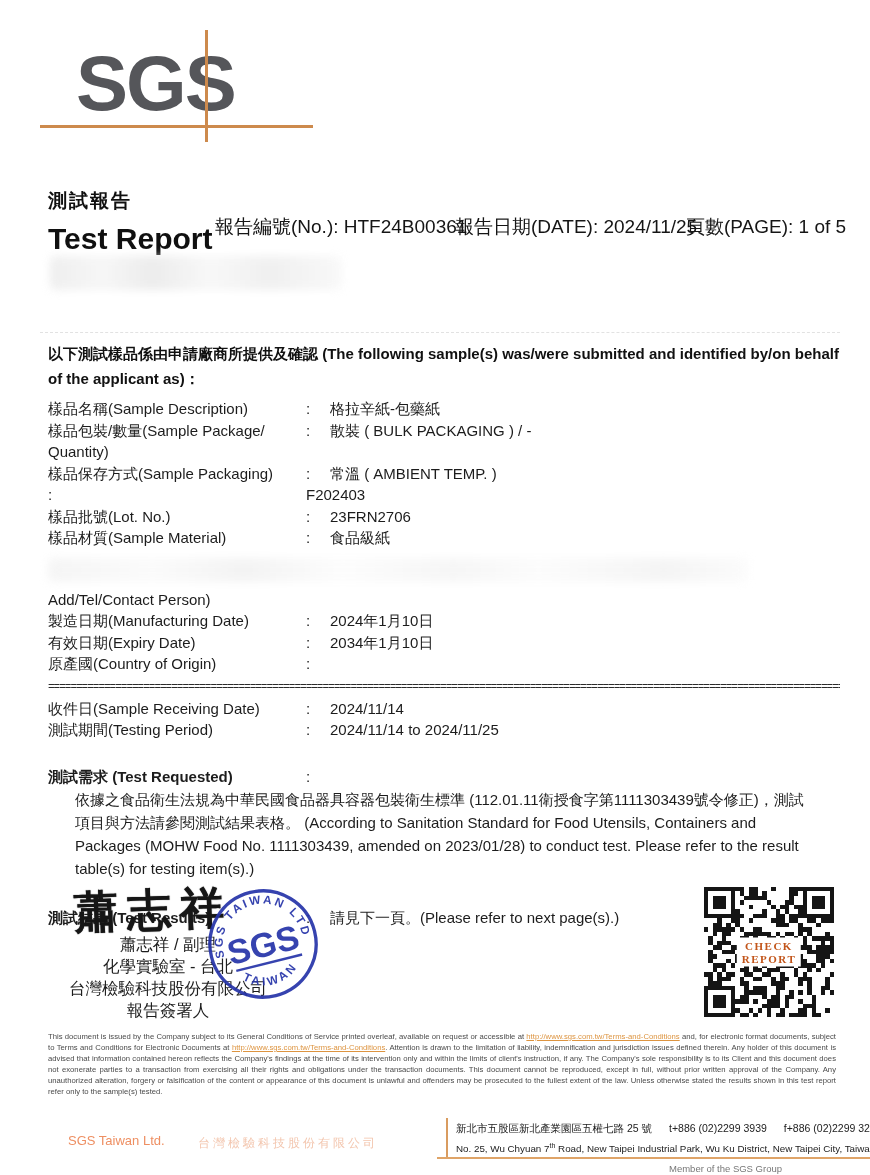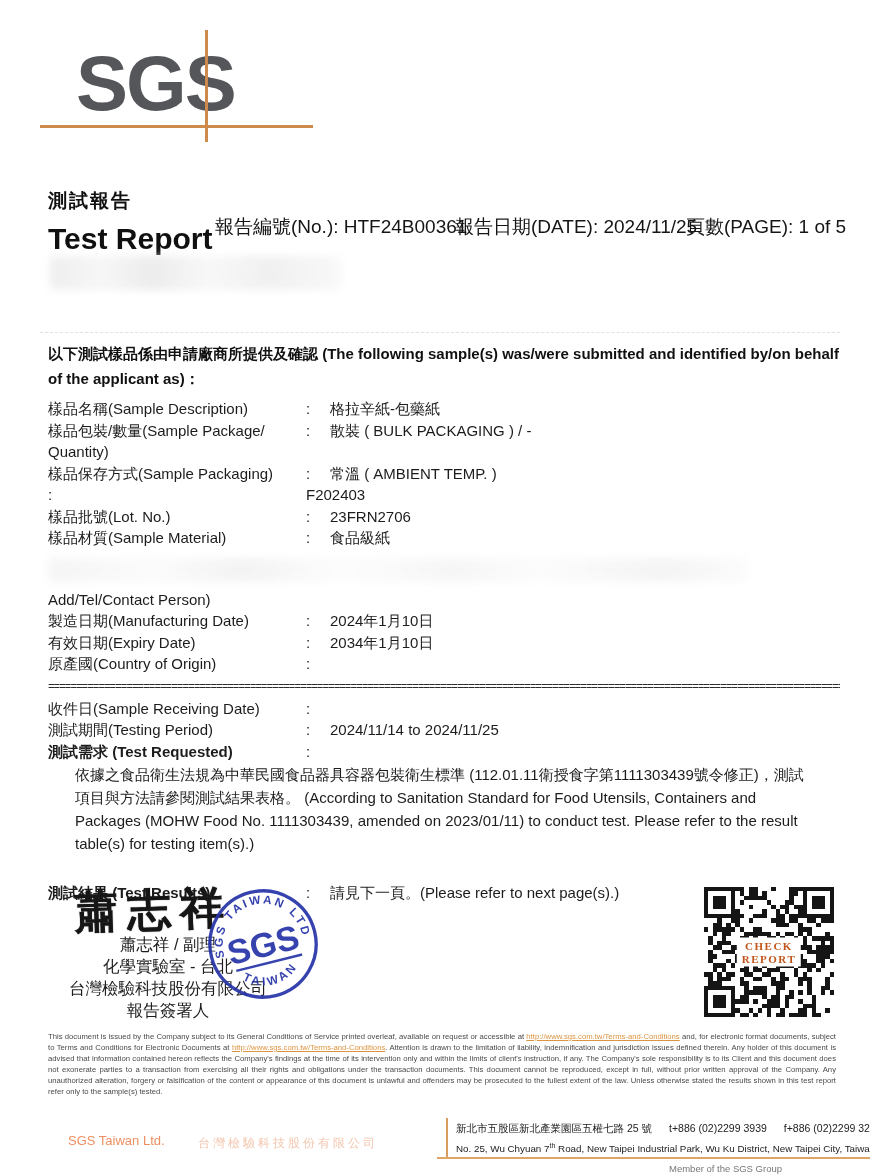--- a/index.html
+++ b/index.html
@@ -44,21 +44,21 @@
   .frow .fl { color:#1c1c1c; }
   .frow .fc { color:#1c1c1c; }
   .frow .fv { color:#1c1c1c; white-space:pre-wrap; }
   .frow.bold .fl { font-weight:bold; }
   .plain-label { line-height:21.5px; }
   .double-rule {
     margin-top:6px; margin-bottom:4px; height:13px; overflow:hidden; width:792px;
     font-family:"Liberation Mono", monospace; font-size:11px; letter-spacing:-1px;
     color:#2b2b2b; white-space:nowrap; line-height:13px;
   }
-  .req { }
+  .req { margin-top:25px; }
   .req-body { margin-left:27px; margin-top:1px; line-height:23px; width:742px; color:#1c1c1c; }
   .results-row { margin-top:27px; }
   
   .sig-area { position:absolute; left:48px; top:885px; width:792px; height:145px; }
   .handwriting {
     position:absolute; left:26px; top:-4px;
     font-family:"DejaVu Serif", serif; font-weight:bold; font-size:44px;
     letter-spacing:9px; color:#161616; transform:rotate(-2deg);
     text-shadow:0 0 1px #222;
   }
@@ -171,34 +171,35 @@
     <div class="frow">
       <span class="fl">原產國(Country of Origin)</span>
       <span class="fc">:</span>
     </div>
 
     <div class="double-rule">================================================================================================================================================================================================================================================================================================================================================================================================================</div>
 
     <div class="frow">
       <span class="fl">收件日(Sample Receiving Date)</span>
       <span class="fc">:</span>
+      <span class="fv">2024/11/14</span>
     </div>
     <div class="frow">
       <span class="fl">測試期間(Testing Period)</span>
       <span class="fc">:</span>
       <span class="fv">2024/11/14 to 2024/11/25</span>
     </div>
 
     <div class="req">
       <div class="frow bold">
         <span class="fl">測試需求 (Test Requested)</span>
         <span class="fc">:</span>
         <span class="fv"></span>
       </div>
-      <p class="req-body">依據之食品衛生法規為中華民國食品器具容器包裝衛生標準 (112.01.11衛授食字第1111303439號令修正)，測試項目與方法請參閱測試結果表格。 (According to Sanitation Standard for Food Utensils, Containers and Packages (MOHW Food No. 1111303439, amended on 2023/01/11) to conduct test. Please refer to the result table(s) for testing item(s).)</p>
+      <p class="req-body">依據之食品衛生法規為中華民國食品器具容器包裝衛生標準 (112.01.11衛授食字第1111303439號令修正)，測試項目與方法請參閱測試結果表格。 (According to Sanitation Standard for Food Utensils, Containers and Packages (MOHW Food No. 1111303439, amended on 2023/01/28) to conduct test. Please refer to the result table(s) for testing item(s).)</p>
     </div>
 
     <div class="frow bold results-row">
       <span class="fl">測試結果 (Test Results)</span>
       <span class="fc">:</span>
       <span class="fv" style="font-weight:normal">請見下一頁。(Please refer to next page(s).)</span>
     </div>
   </div>
 
   <div class="sig-area">

